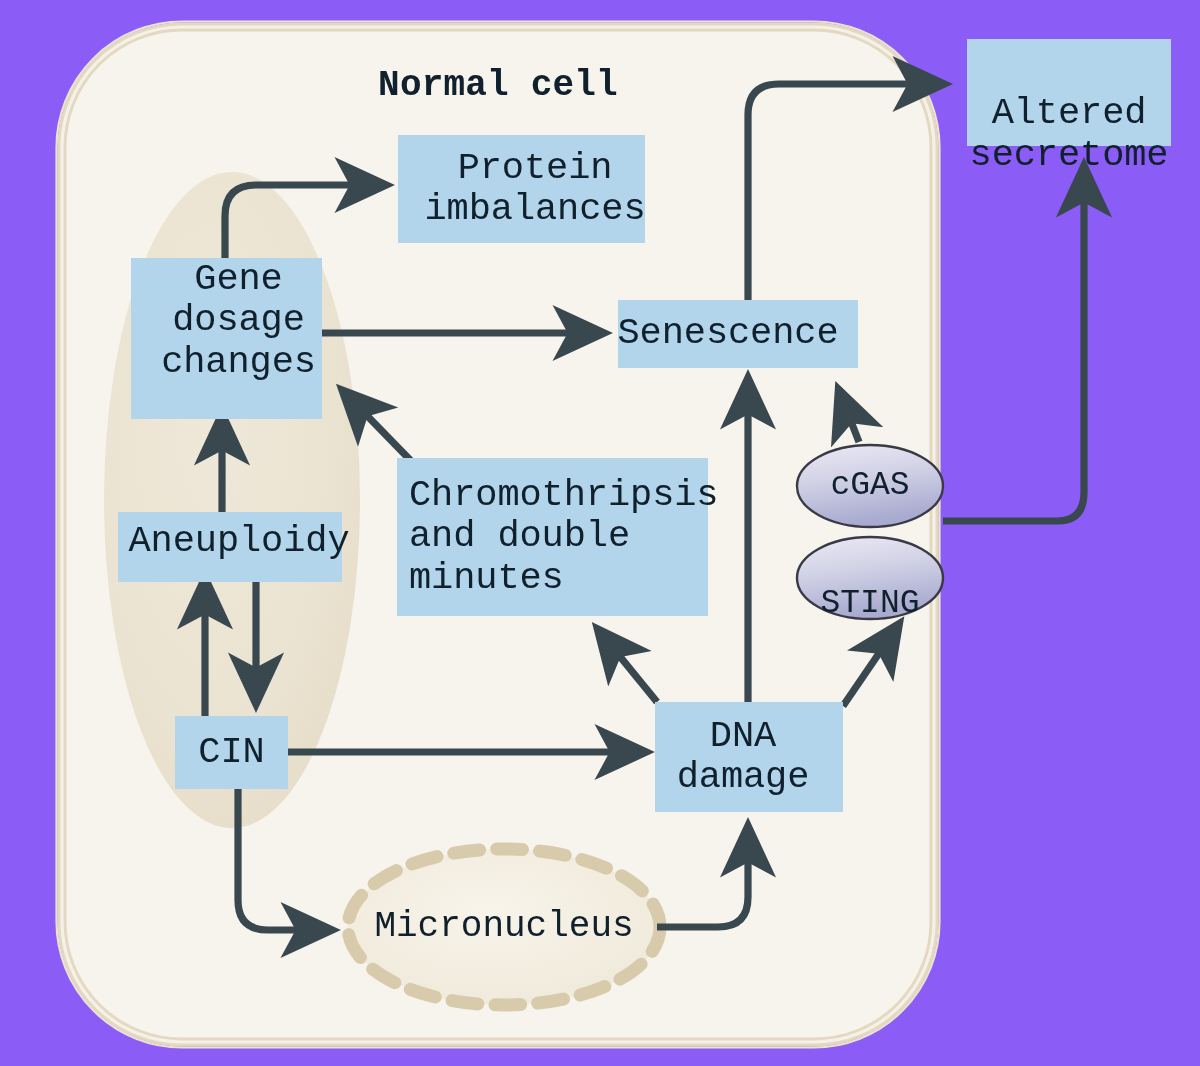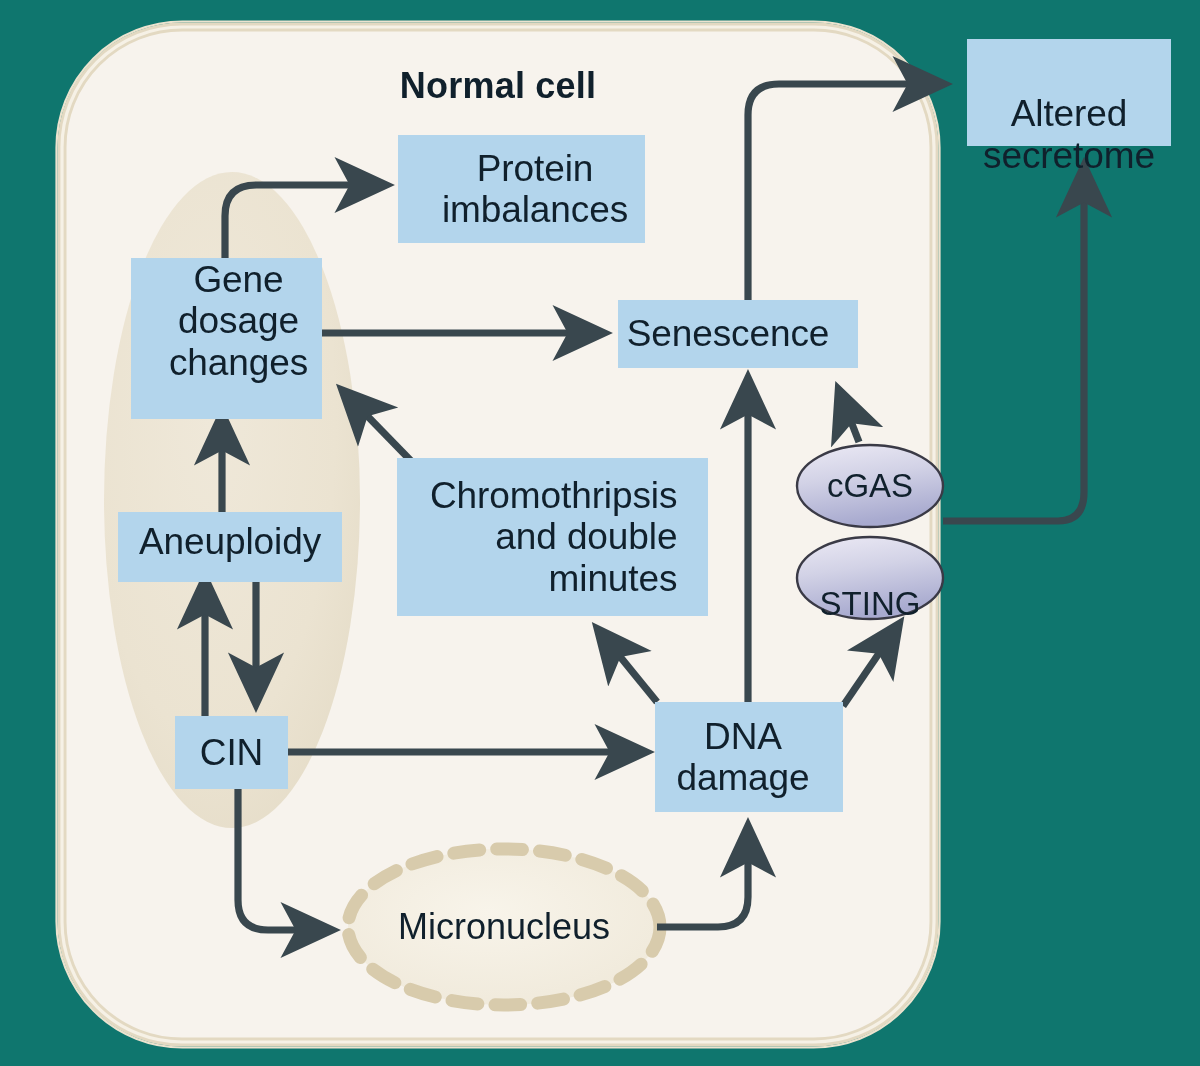--- a/index.html
+++ b/index.html
@@ -7,22 +7,23 @@
     padding: 0;
     background: #ffffff;
   }
   body {
     font-family: "Liberation Sans", sans-serif;
   }
   #stage {
     position: relative;
     width: 1200px;
     height: 1066px;
-    background: #0f766e;
+    background: #8b5cf6;
     overflow: hidden;
+    font-family: Liberation Mono, monospace;
   }
   #diagram-svg {
     position: absolute;
     left: 0;
     top: 0;
     width: 1200px;
     height: 1066px;
   }
   .node-label {
     position: absolute;
@@ -148,25 +149,25 @@
 
   <div class="node-label title-label" style="left:62px; top:64px; width:872px; height:44px;">Normal cell</div>
 
   <div class="node-label box-label" style="left:398px; top:135px; width:274px; height:108px;">Protein
 imbalances</div>
 
   <div class="node-label box-label" style="left:131px; top:258px; width:191px; height:126px;margin-left:12px;">Gene
 dosage
 changes</div>
 
-  <div class="node-label box-label" style="left:118px; top:512px; width:224px; height:60px;">Aneuploidy</div>
+  <div class="node-label box-label" style="left:118px; top:512px; width:224px; height:60px;padding-left:9px;">Aneuploidy</div>
 
   <div class="node-label box-label" style="left:175px; top:716px; width:113px; height:73px;">CIN</div>
 
-  <div class="node-label box-label" style="left:397px; top:458px; width:311px; height:158px; justify-content:flex-start; padding-left:33px; box-sizing:border-box; text-align:right;">Chromothripsis
+  <div class="node-label box-label" style="left:397px; top:458px; width:311px; height:158px; justify-content:flex-start; padding-left:12px; box-sizing:border-box; text-align:left;">Chromothripsis
 and double
 minutes</div>
 
   <div class="node-label box-label" style="left:618px; top:300px; width:220px; height:68px;">Senescence</div>
 
   <div class="node-label box-label" style="left:655px; top:702px; width:176px; height:110px;">DNA
 damage</div>
 
   <div class="node-label box-label" style="left:967px; top:39px; width:204px; height:107px;margin-top:42px;">Altered
 secretome</div>

